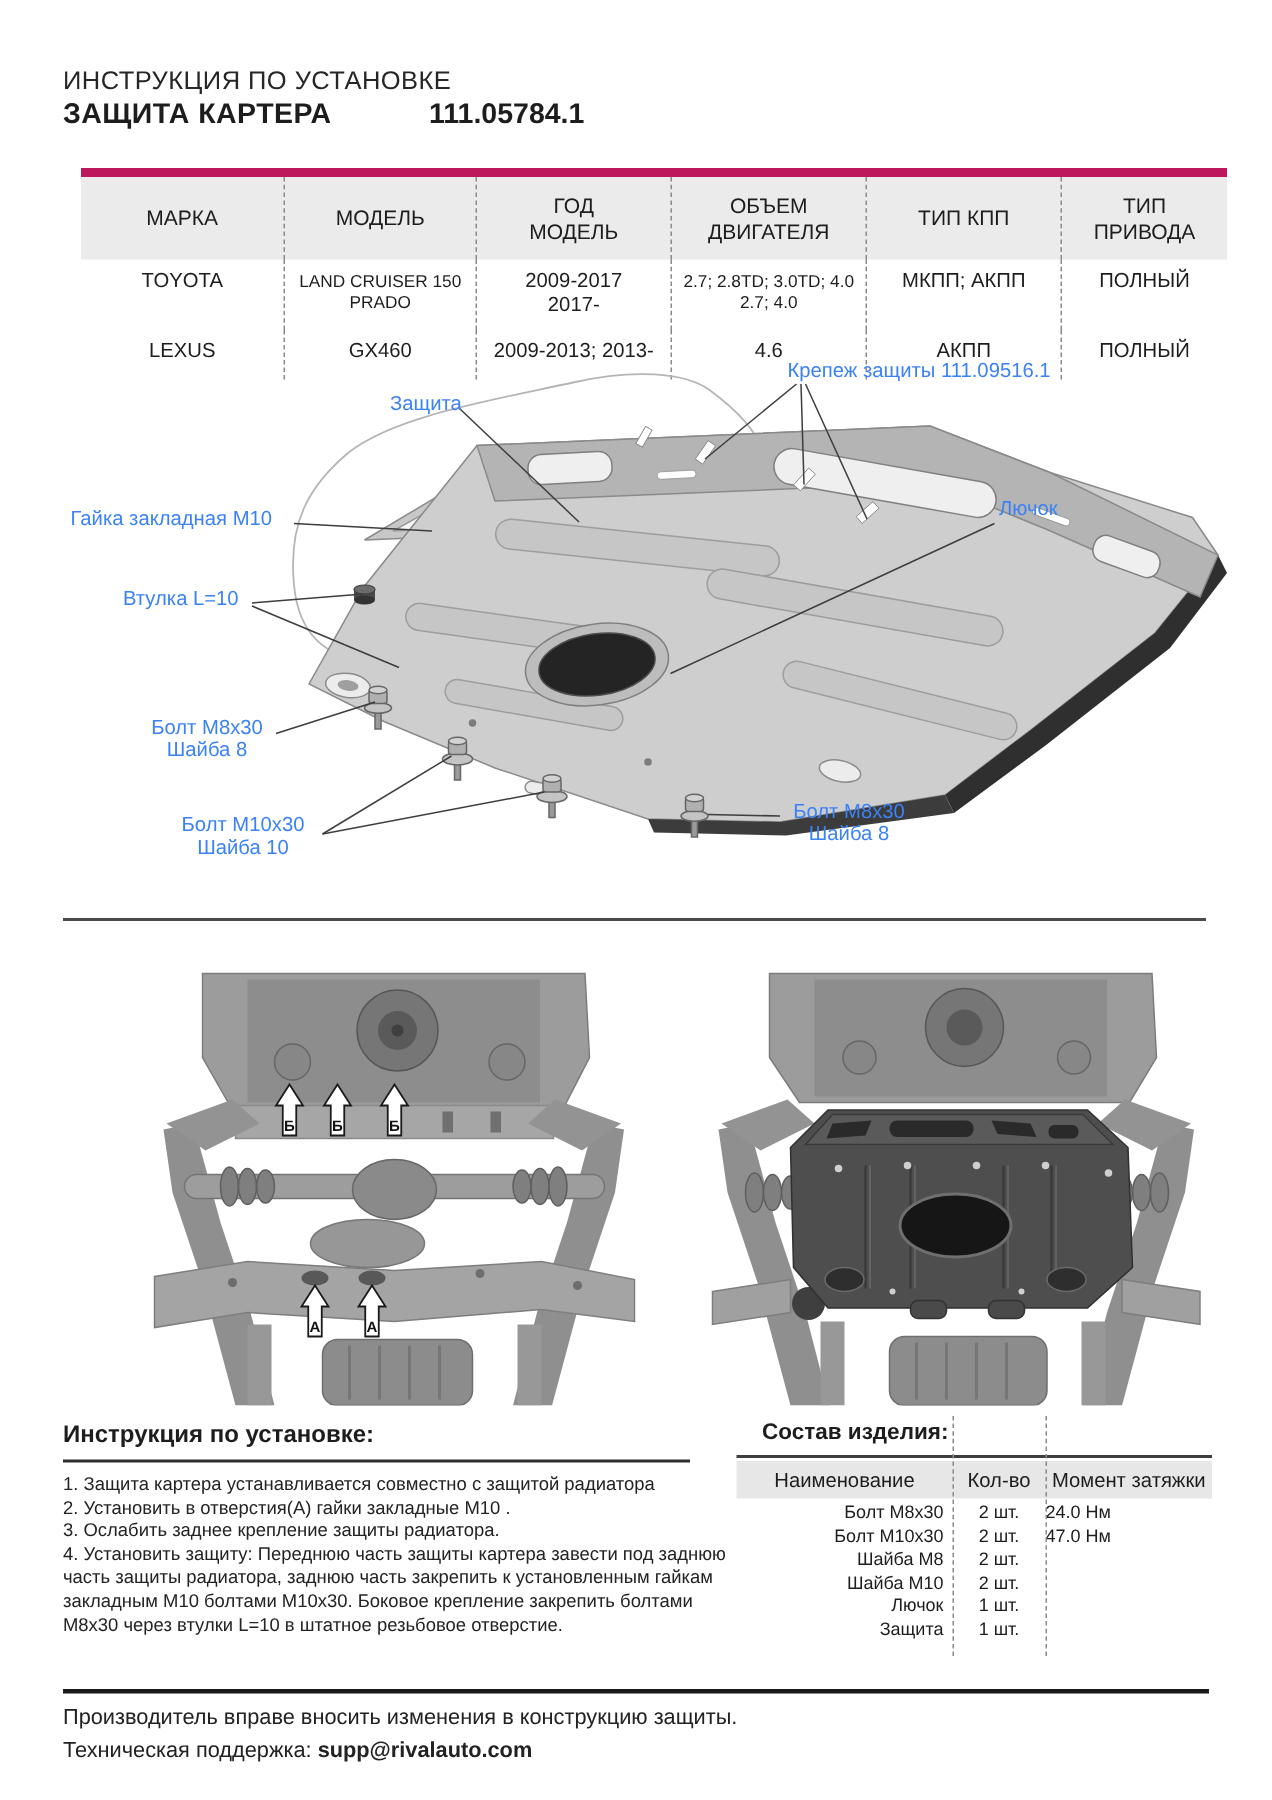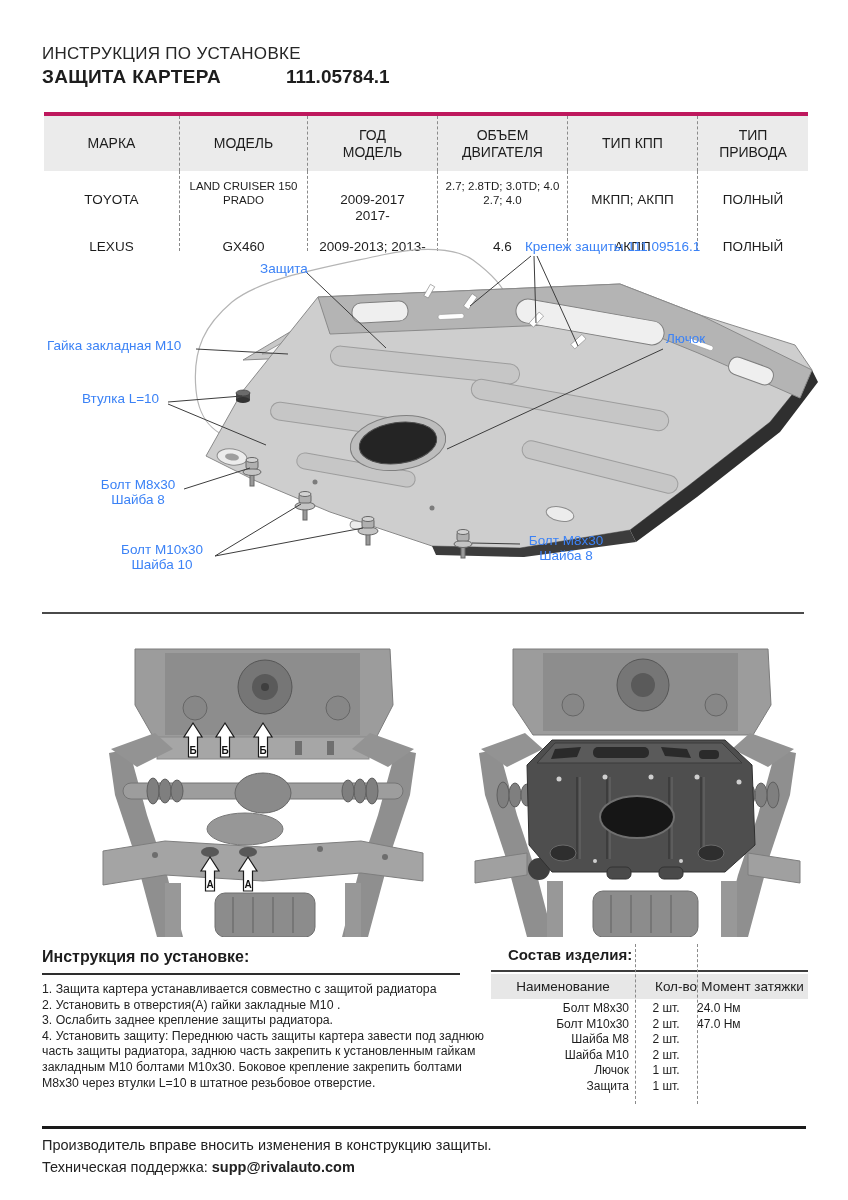--- a/index.html
+++ b/index.html
@@ -6,32 +6,32 @@
   .page{position:relative;width:848px;height:1200px;background:#fff;overflow:hidden;
         font-family:"Liberation Sans","DejaVu Sans",sans-serif;color:#1d1d1d}
   .abs{position:absolute}
 
   
   .doc-type{left:42px;top:44px;font-size:17px;letter-spacing:.3px;color:#262626}
   .product{left:42px;top:66px;font-size:19px;font-weight:bold;letter-spacing:.3px}
   .part-number{left:286px;top:66px;font-size:19px;font-weight:bold}
 
   
-  .ftable{left:44px;top:112px;width:764px;border-top:4px solid #be185d}
+  .ftable{left:54px;top:112px;width:764px;border-top:6px solid #be185d}
   .frow{display:flex}
   .fhead{background:#ebebeb;height:55px}
   .fcell{display:flex;flex-direction:column;align-items:center;justify-content:center;
          text-align:center;font-size:14px;line-height:17px;box-sizing:border-box}
   .fcell.sep{border-right:1px dashed #8a8a8a}
   .c0{width:136px}.c1{width:128px}.c2{width:130px}.c3{width:130px}.c4{width:130px}.c5{width:110px}
   .w70 span{display:inline-block;max-width:70px}
   .w92 span{display:inline-block;max-width:92px}
   .w78 span{display:inline-block;max-width:78px}
   .fbody1{height:47px}.fbody2{height:33px}
-  .fbody1 .fcell,.fbody2 .fcell{justify-content:flex-start;padding-top:21px;font-size:13.5px;line-height:16px}
+  .fbody1 .fcell,.fbody2 .fcell{justify-content:flex-start;padding-top:6px;font-size:13.5px;line-height:16px}
   .small{font-size:11.5px !important;line-height:13.5px !important;padding-top:9px !important}
 
   
   .dlabel{font-size:13.5px;line-height:15px;color:#3b82f6;white-space:nowrap}
   .dlabel.two{white-space:normal;text-align:center}
   .lbl-fasteners{left:525px;top:239px}
   .lbl-guard{left:260px;top:261px}
   .lbl-rivet{left:47px;top:338px}
   .lbl-hatch{left:666px;top:331px}
   .lbl-bushing{left:82px;top:391px}
@@ -44,21 +44,21 @@
   
   .instr-title{left:42px;top:948px;font-size:16px;font-weight:bold}
   .instr-line{left:42px;top:973px;width:418px;height:2px;background:#2e2e2e}
   .steps{left:42px;top:982px;width:450px;font-size:12.3px;line-height:15.6px;color:#232323}
 
   
   .parts-title{left:508px;top:946px;font-size:15px;font-weight:bold}
   .parts-line{left:491px;top:970px;width:317px;height:2px;background:#3d3d3d}
   .parts-head{left:491px;top:974px;width:317px;height:25px;background:#e7e7e7;display:flex;
               align-items:center;font-size:13.5px}
-  .ph-name{width:144px;text-align:center}.ph-qty{width:62px;text-align:right}.ph-torque{width:111px;text-align:center}
+  .ph-name{width:144px;text-align:center}.ph-qty{width:62px;text-align:center}.ph-torque{width:111px;text-align:center}
   .parts-rows{left:491px;top:1001px;width:317px;font-size:12px;line-height:15.5px}
   .prow{display:flex}
   .pc-name{width:138px;text-align:right;padding-right:6px}
   .pc-qty{width:62px;text-align:center}
   .pc-torque{width:89px;text-align:left}
   .dash-v{border-left:1px dashed #8a8a8a;width:0;top:944px;height:160px}
   .dash-v.d1{left:635px}.dash-v.d2{left:697px}
 
   
   .foot-line{left:42px;top:1126px;width:764px;height:3px;background:#1a1a1a}

